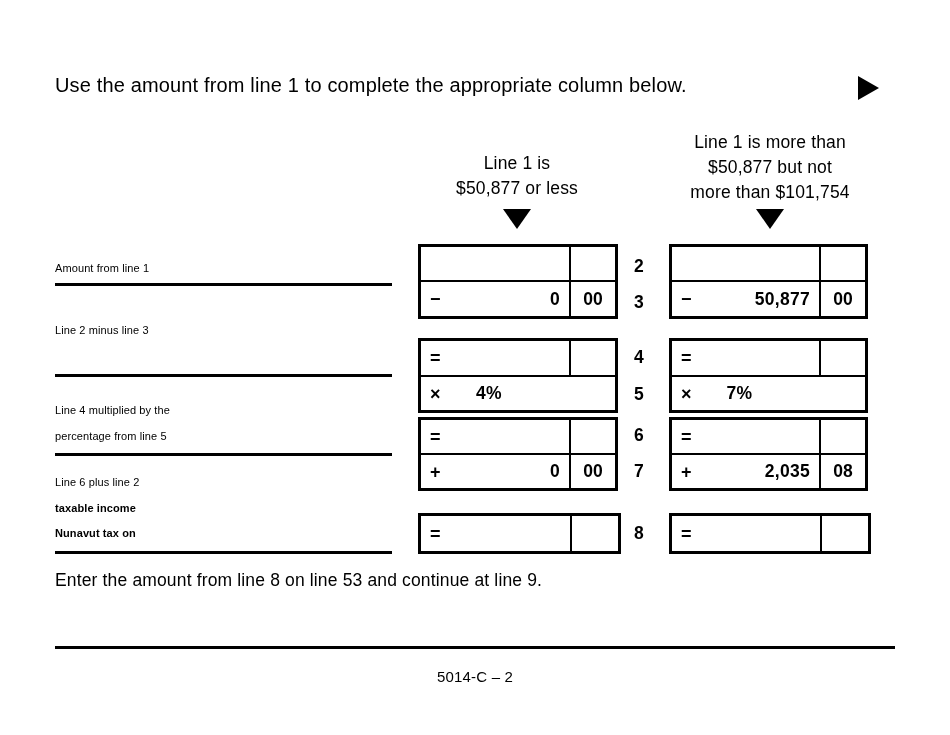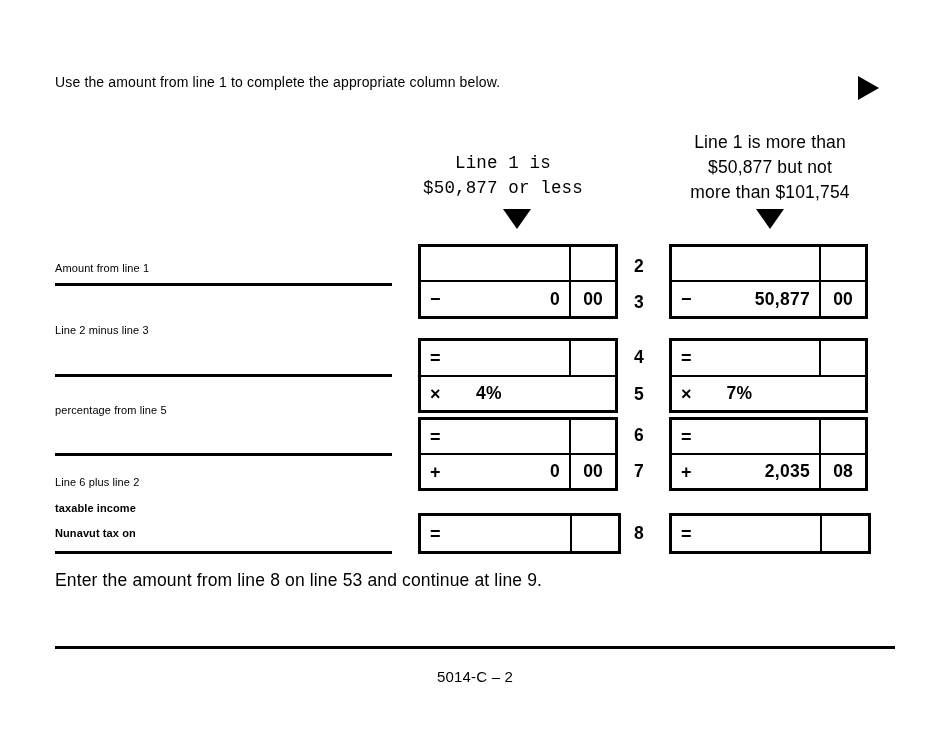--- a/index.html
+++ b/index.html
@@ -17,21 +17,21 @@
     height: 735px;
     background: #ffffff;
     overflow: hidden;
   }
 
   
   .intro {
     position: absolute;
     left: 55px;
     top: 74px;
-    font-size: 14px;
+    font-size: 20px;
     letter-spacing: 0.15px;
     white-space: nowrap;
   }
   .tri-right {
     position: absolute;
     left: 858px;
     top: 76px;
     width: 0;
     height: 0;
     border-top: 12px solid transparent;
@@ -40,21 +40,21 @@
   }
 
   
   .colhead {
     position: absolute;
     text-align: center;
     font-size: 17.5px;
     line-height: 25px;
     letter-spacing: 0.15px;
   }
-  #colhead-1 { left: 394px; top: 151px; width: 218px; font-family: Liberation Mono, monospace; }
+  #colhead-1 { left: 408px; top: 151px; width: 218px; }
   #colhead-2 { left: 640px; top: 130px; width: 260px; }
 
   .tri-down {
     position: absolute;
     width: 0;
     height: 0;
     border-left: 14px solid transparent;
     border-right: 14px solid transparent;
     border-top: 20px solid #000000;
   }
@@ -197,20 +197,21 @@
     <span>Amount from line 1</span>
   </div>
   <div class="rule" style="top:283px"></div>
 
   <div class="label-block" style="top:318px">
     <div>Line 2 minus line 3</div>
   </div>
   <div class="rule" style="top:374px"></div>
 
   <div class="label-block" style="top:398px">
+    <div>Line 4 multiplied by the</div>
     <div>percentage from line 5</div>
   </div>
   <div class="rule" style="top:453px"></div>
 
   <div class="label-block" style="top:470px">
     <div>Line 6 plus line 2</div>
     <div><b>taxable income</b></div>
     <div><b>Nunavut tax on</b></div>
   </div>
   <div class="rule" style="top:551px"></div>

